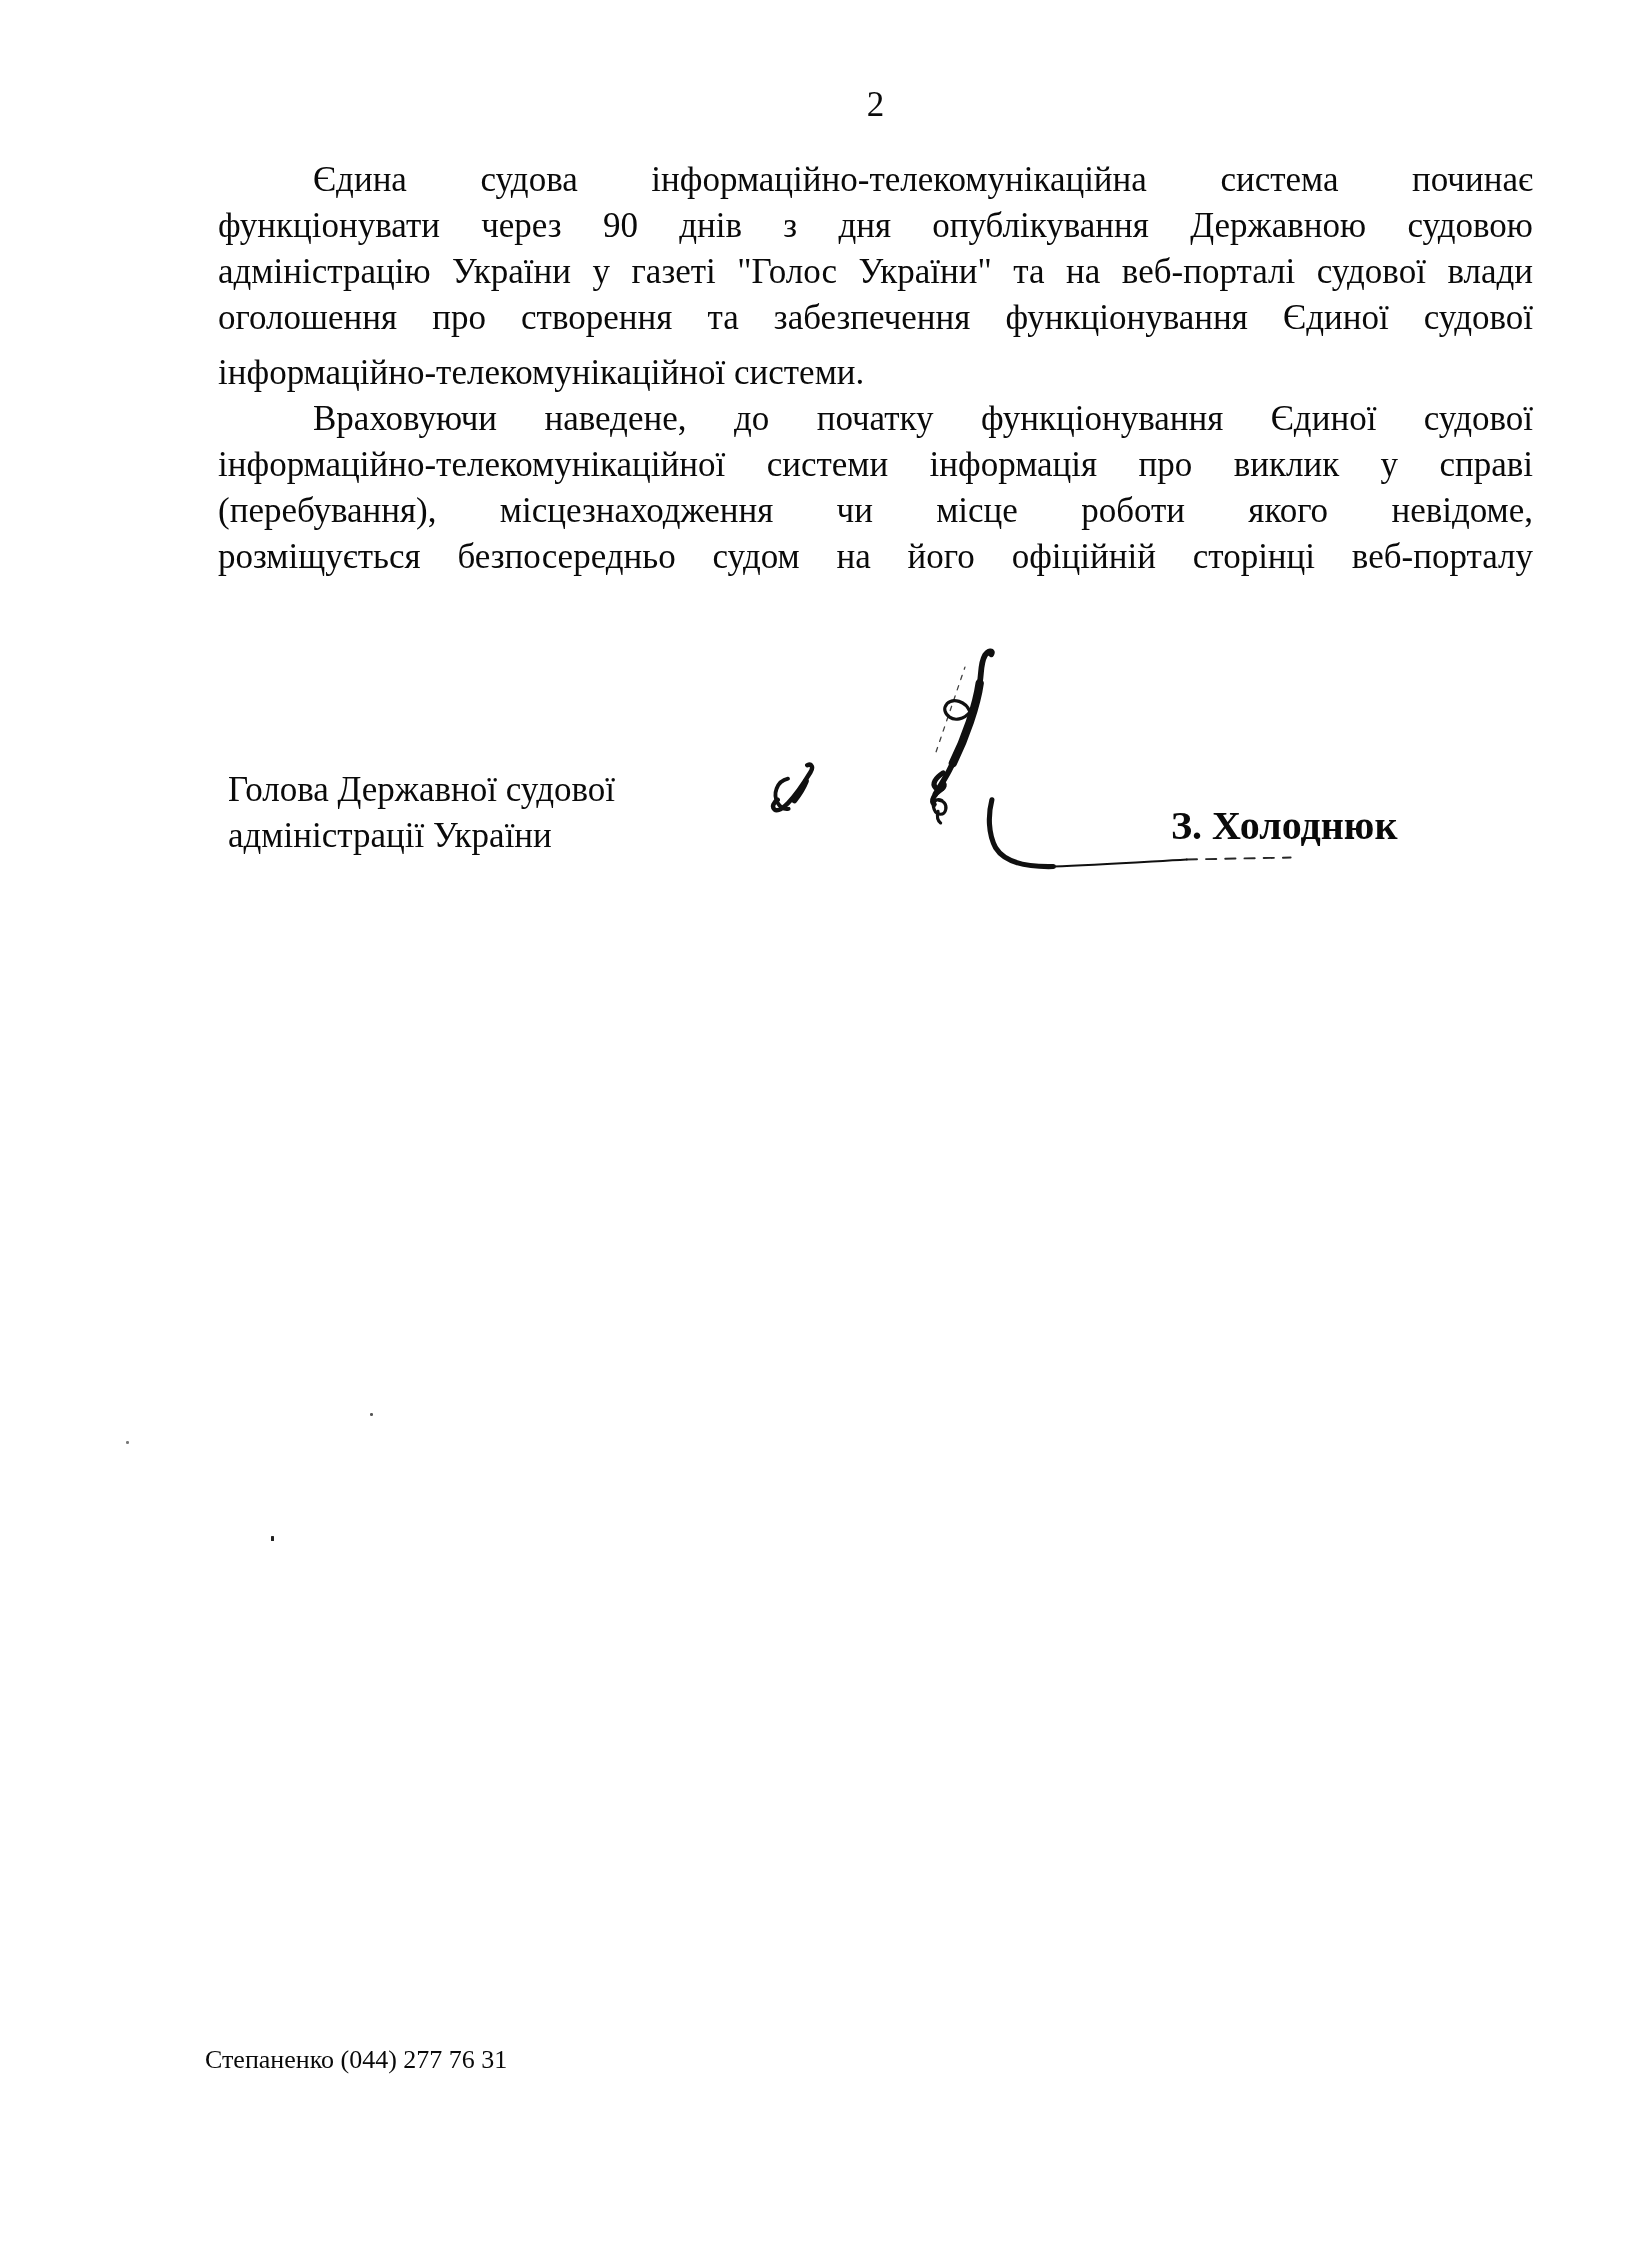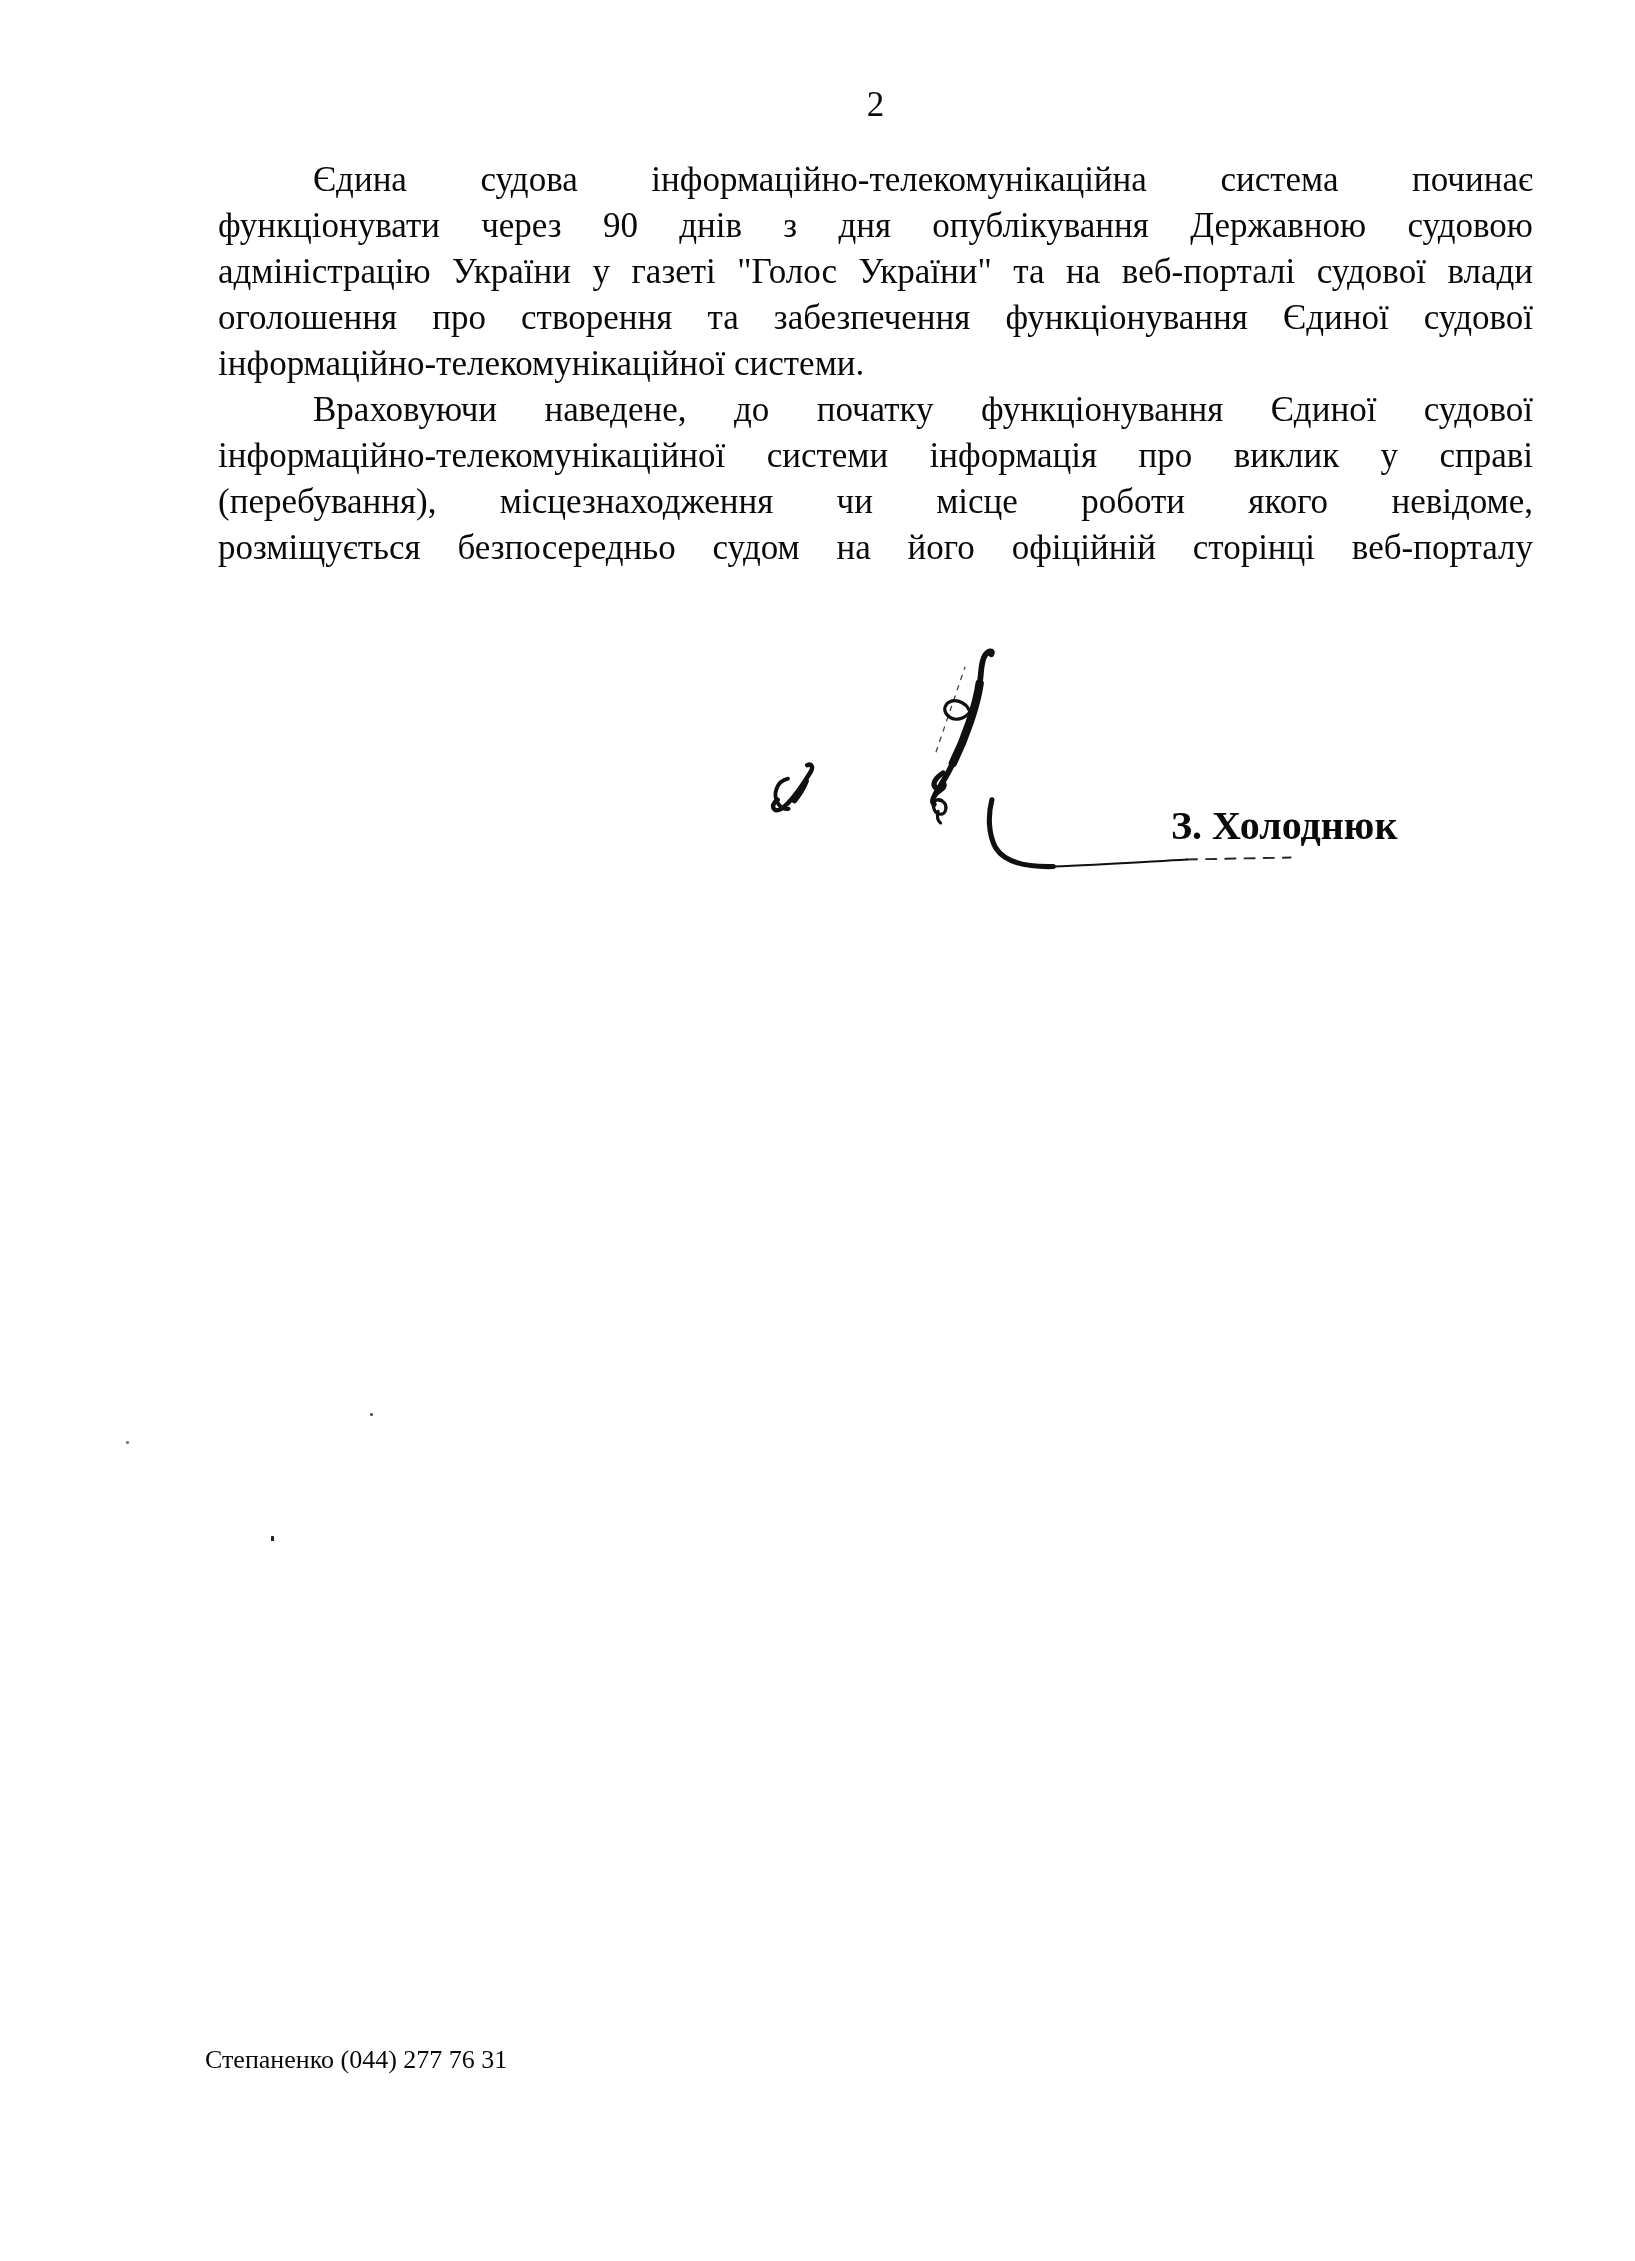--- a/index.html
+++ b/index.html
@@ -32,21 +32,21 @@
     width: 1315px;
     font-size: 35px;
     line-height: 46px;
   }
   .para { margin: 0; padding: 0; }
   .line {
     text-align: justify;
     text-align-last: justify;
   }
   .line.indent { text-indent: 95px; }
-  .line.last { text-align-last: left; }
+  .line.last { text-align-last: left; margin-top: 9px; }
   .sig-title {
     position: absolute;
     top: 767px;
     left: 228px;
     font-size: 35px;
     line-height: 46px;
     white-space: nowrap;
   }
   .sig-name {
     position: absolute;
@@ -102,20 +102,24 @@
       <div class="line last">інформаційно-телекомунікаційної системи.</div>
     </div>
     <div class="para">
       <div class="line indent">Враховуючи наведене, до початку функціонування Єдиної судової</div>
       <div class="line">інформаційно-телекомунікаційної системи інформація про виклик у справі</div>
       <div class="line">(перебування), місцезнаходження чи місце роботи якого невідоме,</div>
       <div class="line">розміщується безпосередньо судом на його офіційній сторінці веб-порталу</div>
     </div>
   </div>
 
+  <div class="sig-title">
+    <div>Голова Державної судової</div>
+    <div>адміністрації України</div>
+  </div>
 
   <svg class="sig-svg" viewBox="0 0 900 410" xmlns="http://www.w3.org/2000/svg">
 
     <g>
       <path d="M 78 224 C 60 228, 54 248, 62 262 C 66 269, 73 272, 79 271" stroke-width="6"></path>
       <path d="M 108 203 C 115 200, 118 206, 113 214 C 102 232, 90 250, 78 262 C 70 270, 62 276, 57 272 C 52 268, 56 260, 62 257" stroke-width="7"></path>
       <path d="M 88 258 C 96 248, 102 238, 106 228" stroke-width="9"></path>
     </g>
 
     <g>

